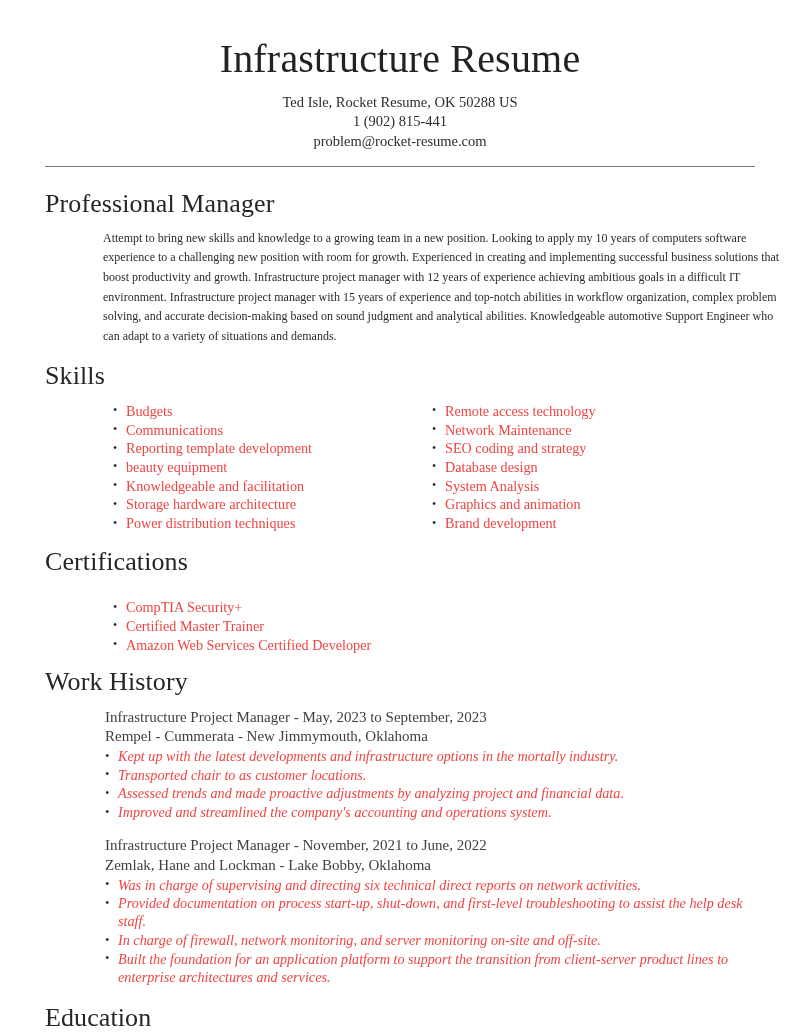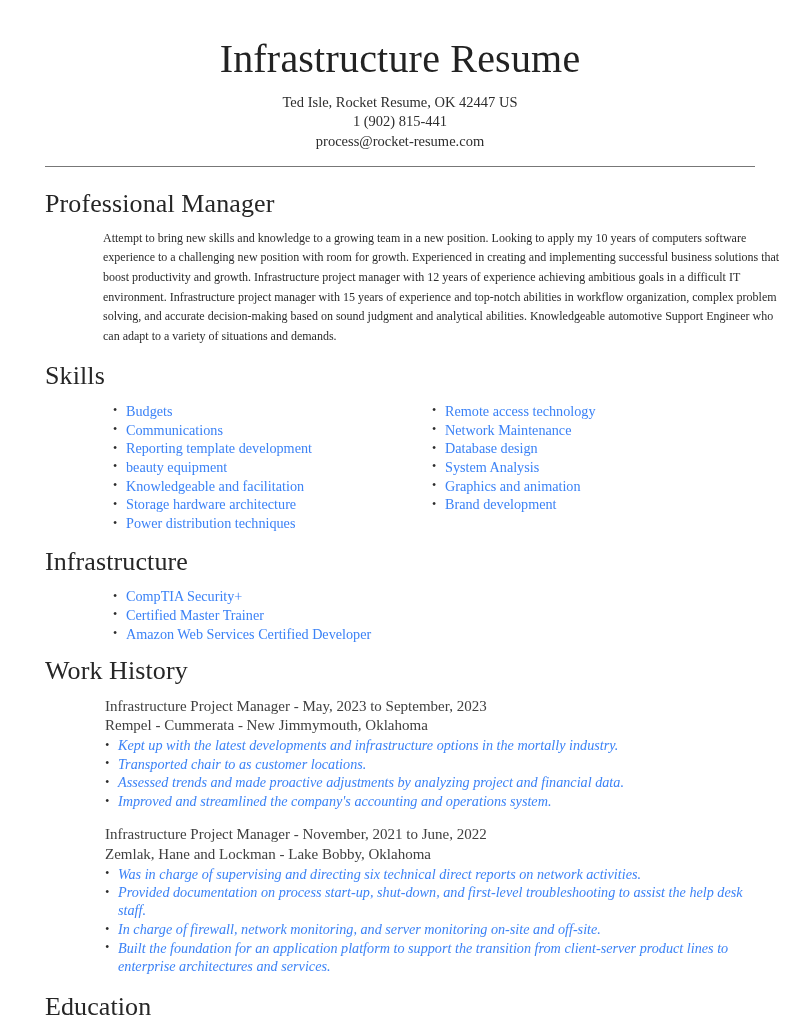--- a/index.html
+++ b/index.html
@@ -80,21 +80,21 @@
   ul.bullets {
     list-style: none;
     margin: 0;
     padding: 0;
   }
   ul.bullets > li {
     position: relative;
     padding-left: 13px;
     font-size: 14.2px;
     line-height: 18.2px;
-    color: #3b82f6;
+    color: #ef4444;
     margin: 0 0 0.5px 0;
   }
   ul.bullets > li::before {
     content: "\2022";
     position: absolute;
     left: 0;
     top: -0.5px;
     font-size: 12px;
     color: #2b2b2b;
     line-height: 18.8px;
@@ -104,21 +104,21 @@
   .skills-wrap {
     display: flex;
     margin-top: 9px;
     padding-left: 68px;
   }
   .skills-col-left { width: 319px; }
   .skills-col-right { width: 300px; }
 
   
   .certs-wrap {
-    margin-top: 9px;
+    margin-top: 20px;
     padding-left: 68px;
   }
 
   
   .jobs-wrap { margin-top: 9px; }
   .job { padding-left: 60px; }
   .job + .job { margin-top: 15px; }
   .job-title,
   .job-company {
     font-size: 15px;
@@ -133,23 +133,23 @@
 </style>
 </head>
 <body>
 
 <div class="page">
 
   <header>
     <h1 class="resume-title">Infrastructure Resume</h1>
 
     <div class="contact-block">
-      <div class="contact-line">Ted Isle, Rocket Resume, OK 42447 US</div>
+      <div class="contact-line">Ted Isle, Rocket Resume, OK 50288 US</div>
       <div class="contact-line">1 (902) 815-441</div>
-      <div class="contact-line">process@rocket-resume.com</div>
+      <div class="contact-line">problem@rocket-resume.com</div>
     </div>
 
     <hr class="header-rule">
   </header>
 
   <section class="section sec-summary">
     <h2 class="section-heading">Professional Manager</h2>
     <p class="summary-body">Attempt to bring new skills and knowledge to a growing team in a new position. Looking to apply my 10 years of computers software experience to a challenging new position with room for growth. Experienced in creating and implementing successful business solutions that boost productivity and growth. Infrastructure project manager with 12 years of experience achieving ambitious goals in a difficult IT environment. Infrastructure project manager with 15 years of experience and top-notch abilities in workflow organization, complex problem solving, and accurate decision-making based on sound judgment and analytical abilities. Knowledgeable automotive Support Engineer who can adapt to a variety of situations and demands.</p>
   </section>
 
@@ -161,30 +161,31 @@
         <li>Communications</li>
         <li>Reporting template development</li>
         <li>beauty equipment</li>
         <li>Knowledgeable and facilitation</li>
         <li>Storage hardware architecture</li>
         <li>Power distribution techniques</li>
       </ul>
       <ul class="bullets skills-col-right">
         <li>Remote access technology</li>
         <li>Network Maintenance</li>
+        <li>SEO coding and strategy</li>
         <li>Database design</li>
         <li>System Analysis</li>
         <li>Graphics and animation</li>
         <li>Brand development</li>
       </ul>
     </div>
   </section>
 
   <section class="section sec-certs">
-    <h2 class="section-heading">Infrastructure</h2>
+    <h2 class="section-heading">Certifications</h2>
     <div class="certs-wrap">
       <ul class="bullets">
         <li>CompTIA Security+</li>
         <li>Certified Master Trainer</li>
         <li>Amazon Web Services Certified Developer</li>
       </ul>
     </div>
   </section>
 
   <section class="section sec-work">

